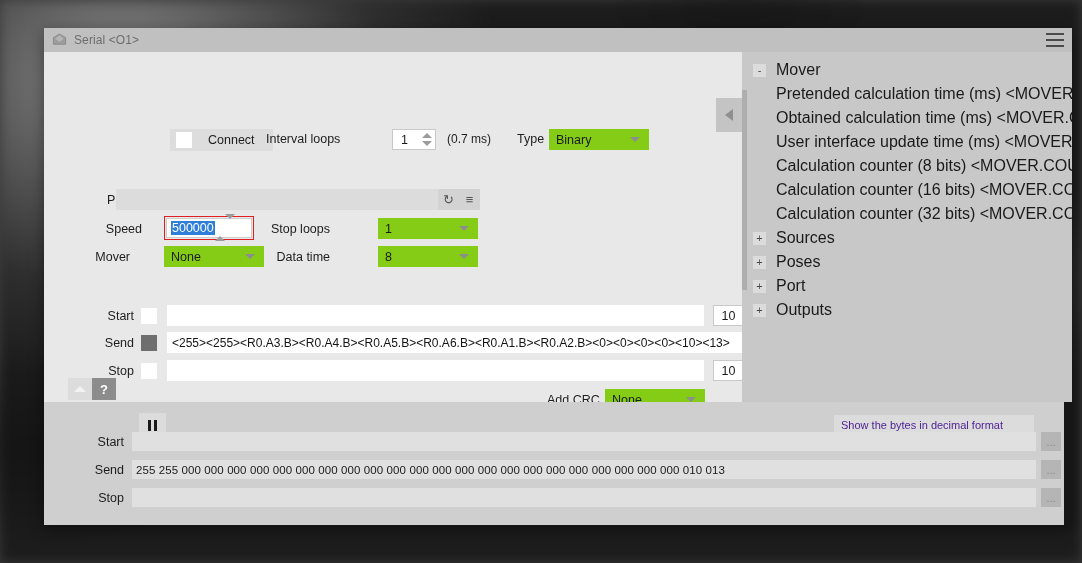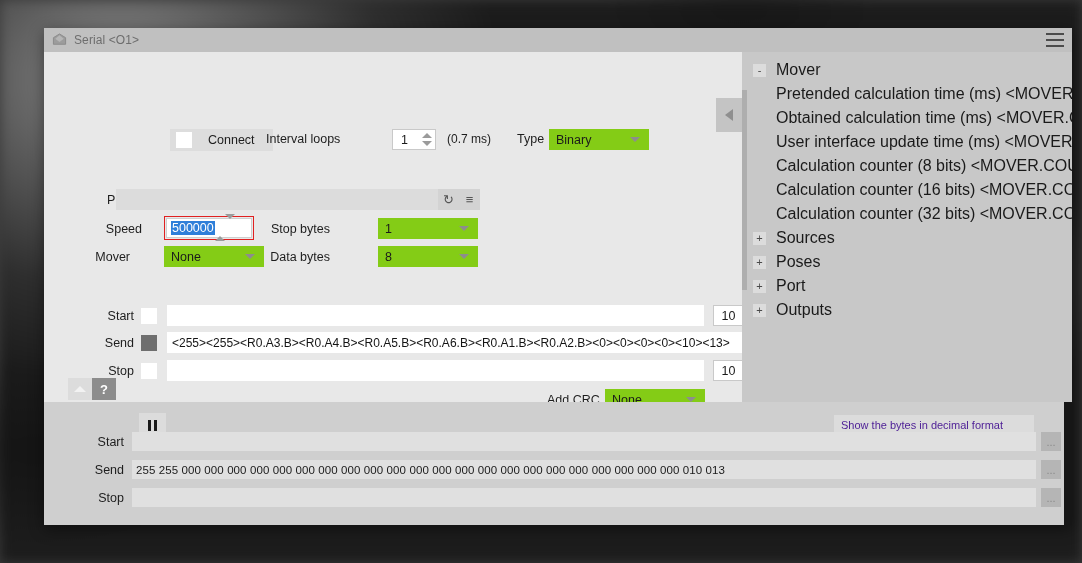--- a/index.html
+++ b/index.html
@@ -420,41 +420,41 @@
                 <i class="ar-dn"></i>
               </span>
               <span class="extra-drop">
                 <i class="cdrop" style="border-top-color:#8d8d8d; margin:0;"></i>
               </span>
             </div>
           </div>
         </div>
 
         <div class="row" style="left:220px; top:170px; width:66px; justify-content:flex-end;">
-          <span class="lbl lbl-r">Stop bytes</span>
+          <span class="lbl lbl-r">Stop loops</span>
         </div>
         <div class="row" style="left:334px; top:166px;">
           <div class="combo" style="width:100px;">
             <span class="ctext">1</span>
             <span class="cdrop"></span>
           </div>
         </div>
 
         <div class="row" style="left:20px; top:198px; width:66px; justify-content:flex-end;">
           <span class="lbl lbl-r">Mover</span>
         </div>
         <div class="row" style="left:120px; top:194px;">
           <div class="combo" style="width:100px;">
             <span class="ctext">None</span>
             <span class="cdrop"></span>
           </div>
         </div>
 
         <div class="row" style="left:220px; top:198px; width:66px; justify-content:flex-end;">
-          <span class="lbl lbl-r">Data bytes</span>
+          <span class="lbl lbl-r">Data time</span>
         </div>
         <div class="row" style="left:334px; top:194px;">
           <div class="combo" style="width:100px;">
             <span class="ctext">8</span>
             <span class="cdrop"></span>
           </div>
         </div>
 
         <div class="row" style="left:0px; top:257px; width:90px; justify-content:flex-end;">
           <span class="lbl lbl-r">Start</span>

